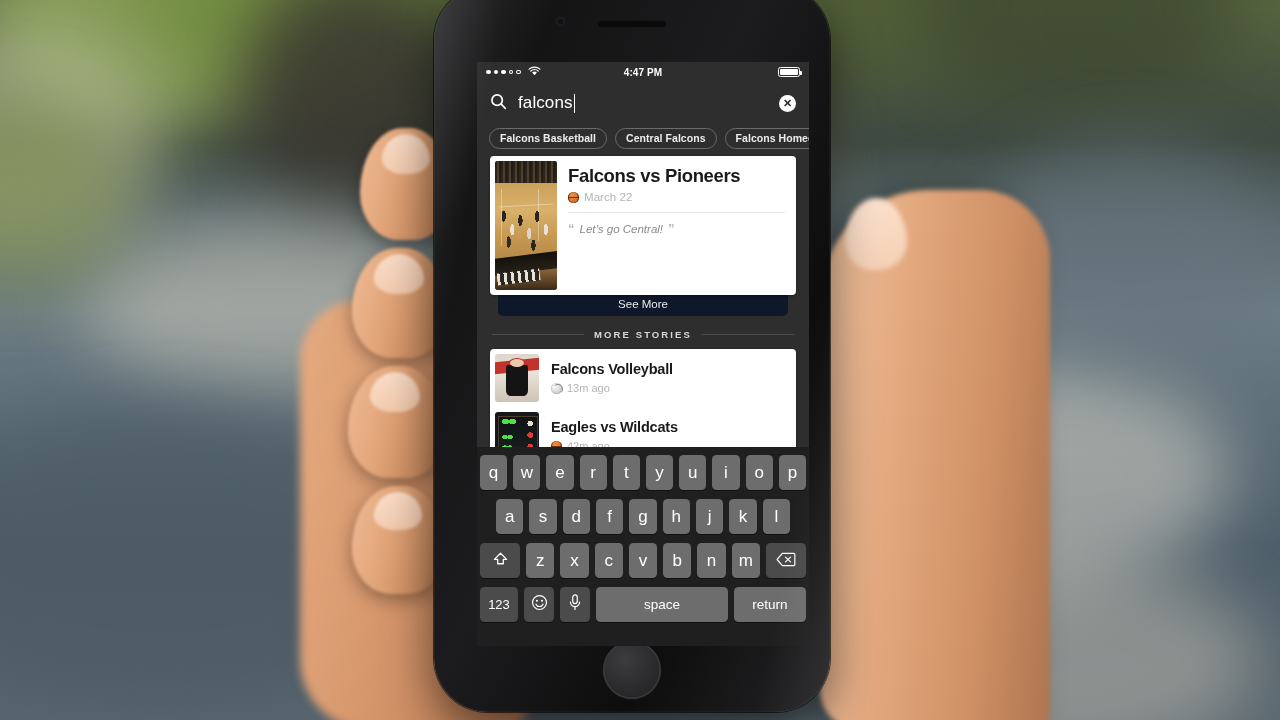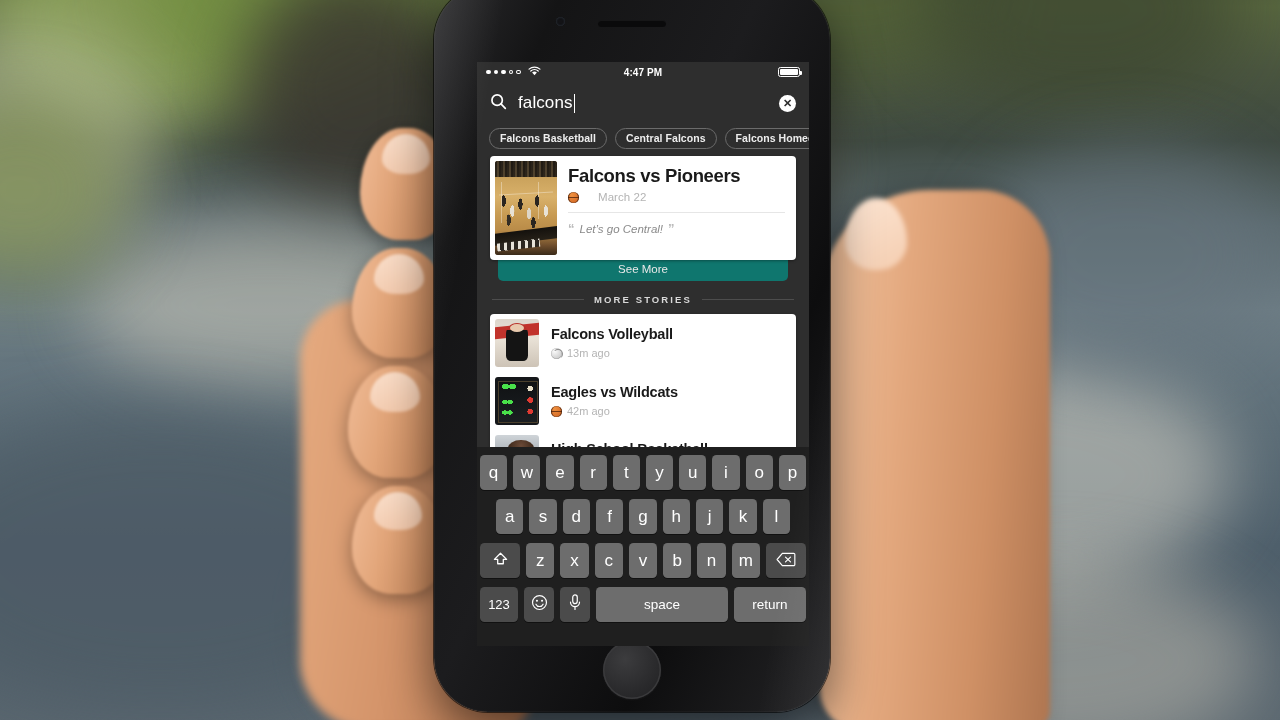--- a/index.html
+++ b/index.html
@@ -219,21 +219,21 @@
     padding: 0 13px;
     overflow: hidden;
   }
 
   
   .featured-wrap { margin-top: 4px; }
   .featured {
     background: #fff;
     border-radius: 4px;
     display: flex;
-    height: 104px;
+    height: 139px;
     overflow: hidden;
     box-shadow: 0 1px 3px rgba(0,0,0,.35);
     position: relative; z-index: 2;
   }
   .featured-thumb {
     flex: 0 0 62px;
     margin: 5px 0 5px 5px;
     border-radius: 3px;
     overflow: hidden;
     position: relative;
@@ -283,21 +283,21 @@
     flex: 1; padding: 10px 11px 0 11px;
     display: flex; flex-direction: column;
     min-width: 0;
   }
   .featured-title {
     color: #1a1a1a; font-size: 18.5px; font-weight: bold;
     letter-spacing: -.35px; line-height: 1.05;
     white-space: nowrap;
   }
   .featured-meta {
-    display: flex; align-items: center; gap: 19px;
+    display: flex; align-items: center; gap: 5px;
     margin-top: 6px;
   }
   .emoji-ball {
     width: 11px; height: 11px; border-radius: 50%;
     background: radial-gradient(circle at 34% 30%, #f0913f, #d8702a 65%, #b3561c 100%);
     position: relative; flex: 0 0 auto;
     box-shadow: inset 0 0 0 .5px rgba(0,0,0,.25);
   }
   .emoji-ball::before, .emoji-ball::after {
     content: ""; position: absolute; background: transparent;
@@ -327,21 +327,21 @@
     margin: 9px 0 0 0;
   }
   .featured-quote {
     display: flex; align-items: center; gap: 5px;
     margin-top: 9px;
     color: #8a8a8a; font-size: 11.5px; font-style: italic;
   }
   .qmark { font-size: 13px; font-style: normal; color: #b9b9b9; font-weight: bold; line-height: 1; }
 
   .see-more {
-    background: #0f766e;
+    background: #0f172a;
     border-radius: 0 0 5px 5px;
     margin: -4px 8px 0 8px;
     padding: 7px 0 6px;
     text-align: center;
     color: #e9e9e9; font-size: 11.5px;
     position: relative; z-index: 1;
   }
 
   
   .section-head {

